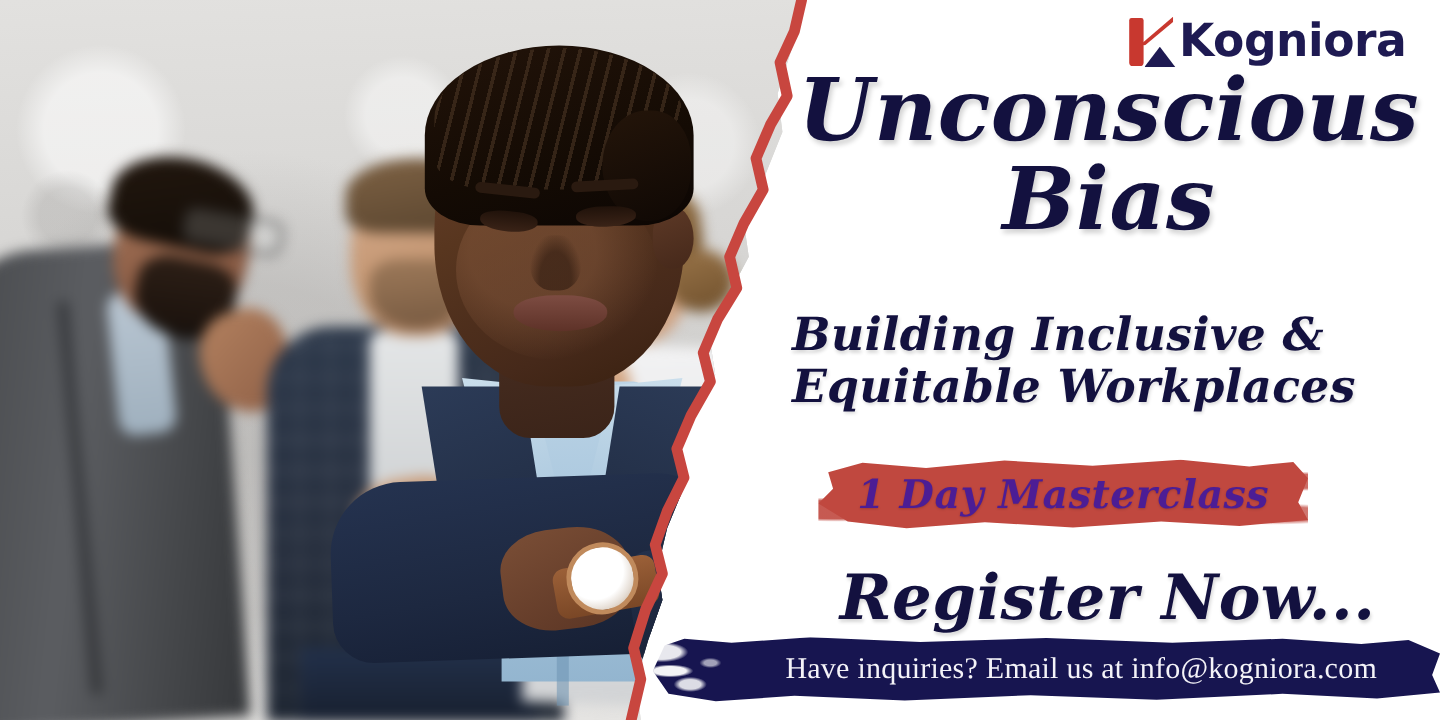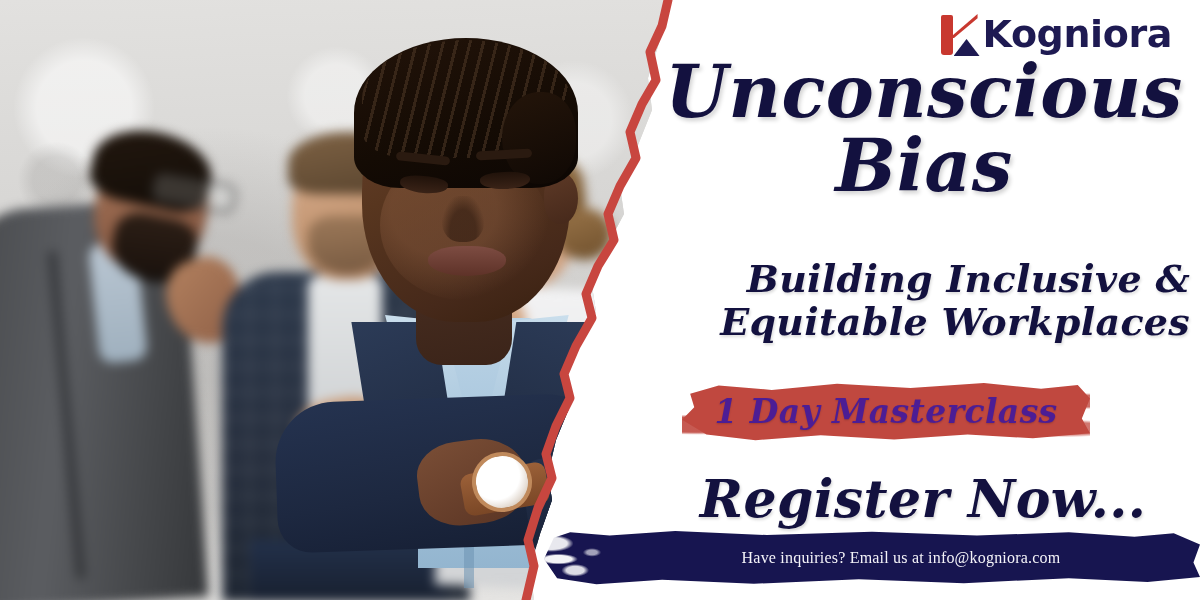--- a/index.html
+++ b/index.html
@@ -192,21 +192,21 @@
   .title-l1,.title-l2{
     font-family:"DejaVu Serif",serif;
     font-weight:700;font-style:italic;
     color:#13113f;
     text-shadow:2px 3px 4px rgba(0,0,0,.18);
     line-height:.94;letter-spacing:.5px;
   }
   .title-l1{font-size:72px;}
   .title-l2{font-size:72px;margin-top:6px;}
 
-  .subtitle{position:absolute;left:0;right:10px;top:258px;text-align:right;
+  .subtitle{position:absolute;left:0;right:10px;top:258px;text-align:left;
     font-family:"DejaVu Serif",serif;font-weight:700;font-style:italic;
     font-size:38px;line-height:1.12;color:#13113f;
     text-shadow:1px 2px 3px rgba(0,0,0,.15);letter-spacing:.3px;}
 
   .badge{position:absolute;left:22px;top:380px;width:408px;height:62px;}
   .badge-stroke{position:absolute;inset:0;background:#c0483f;
     clip-path:polygon(2% 22%, 9% 9%, 22% 16%, 38% 6%, 56% 13%, 74% 5%,
                       88% 14%, 97% 8%, 100% 30%, 98% 62%, 100% 86%,
                       86% 94%, 70% 88%, 52% 96%, 34% 89%, 18% 97%,
                       6% 88%, 0 64%, 3% 44%);}
@@ -229,21 +229,21 @@
                       66% 10%, 80% 4%, 90% 12%, 96% 6%, 100% 26%,
                       99% 58%, 100% 84%, 92% 93%, 80% 86%, 64% 95%,
                       48% 88%, 32% 96%, 18% 89%, 8% 97%, 2% 86%, 0 52%);}
   .footer-specks{position:absolute;left:0;top:0;width:120px;height:100%;
     background:
       radial-gradient(ellipse at 12% 52%, rgba(255,255,255,.95) 0 9%, rgba(0,0,0,0) 13%),
       radial-gradient(ellipse at 26% 72%, rgba(255,255,255,.85) 0 7%, rgba(0,0,0,0) 11%),
       radial-gradient(ellipse at 40% 40%, rgba(255,255,255,.6) 0 5%, rgba(0,0,0,0) 9%),
       radial-gradient(ellipse at 6% 24%, rgba(255,255,255,.9) 0 10%, rgba(0,0,0,0) 14%);}
   .footer-text{position:absolute;inset:0;display:flex;align-items:center;justify-content:center;
-    font-family:"Liberation Serif",serif;font-size:16px;color:#f4f3f8;letter-spacing:.2px;
+    font-family:"Liberation Serif",serif;font-size:25px;color:#f4f3f8;letter-spacing:.2px;
     padding-left:58px;box-sizing:border-box;}
 </style>
 </head>
 <body>
 
 <div class="poster">
 
   <div class="photo-panel">
     <div class="wall"></div>
 

